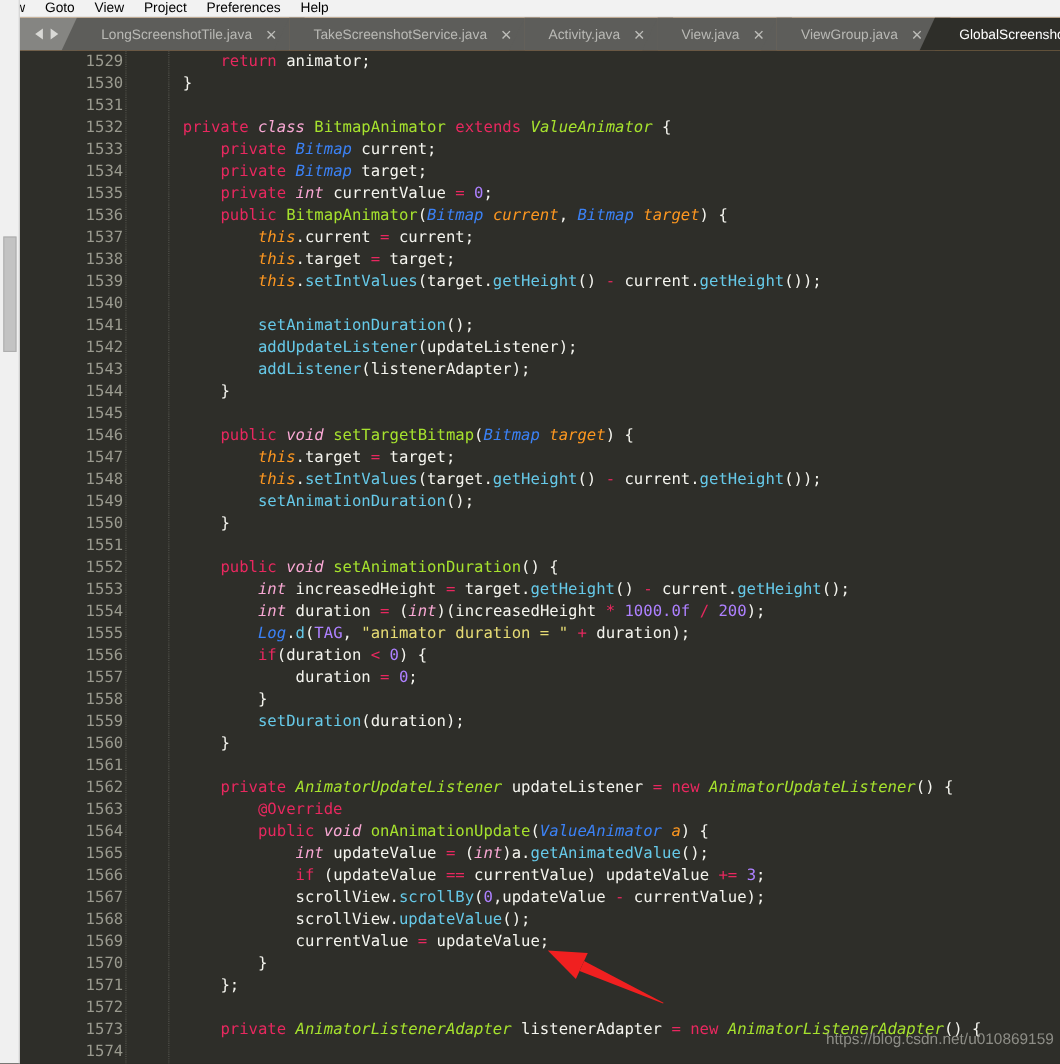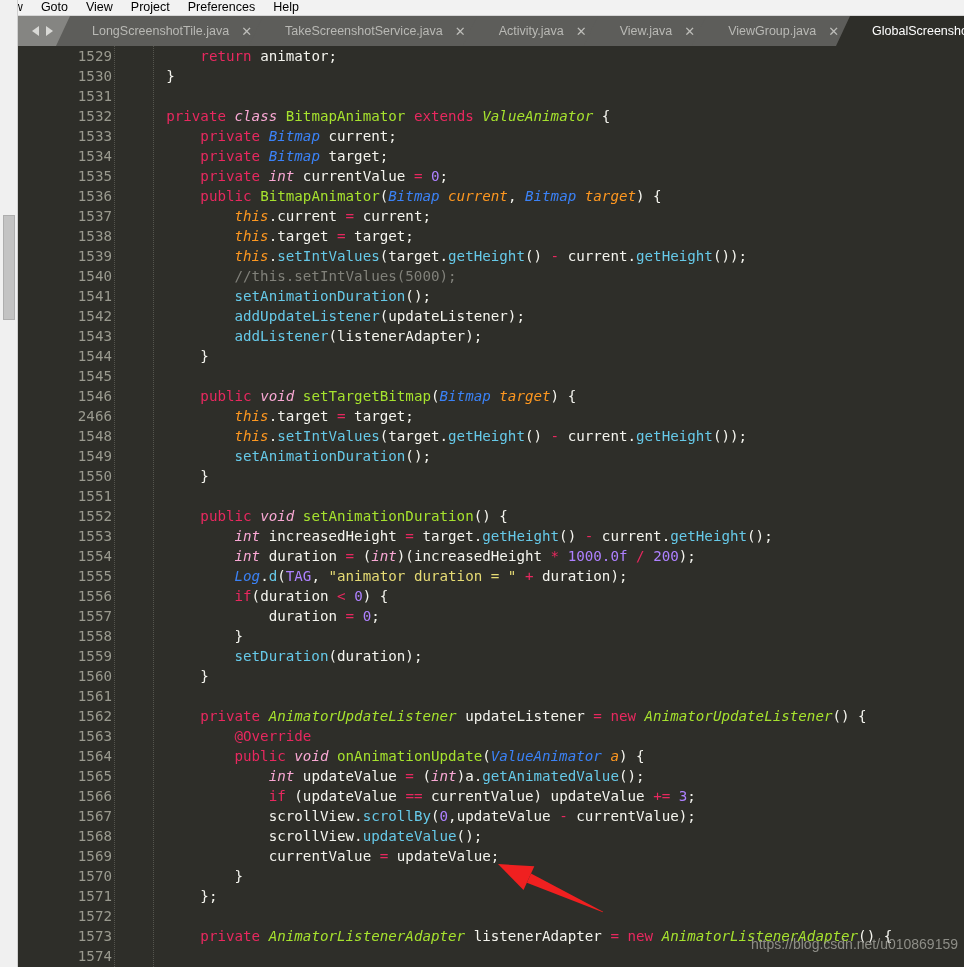--- a/index.html
+++ b/index.html
@@ -256,28 +256,28 @@
         <div class="code-row"><span class="lnum">1530</span><span class="code-txt">    <span class="pun">}</span></span></div>
         <div class="code-row"><span class="lnum">1531</span><span class="code-txt"></span></div>
         <div class="code-row"><span class="lnum">1532</span><span class="code-txt">    <span class="kw">private</span> <span class="kwi">class</span> <span class="typ">BitmapAnimator</span> <span class="kw">extends</span> <span class="typi">ValueAnimator</span> <span class="pun">{</span></span></div>
         <div class="code-row"><span class="lnum">1533</span><span class="code-txt">        <span class="kw">private</span> <span class="typc">Bitmap</span> <span class="var">current</span><span class="pun">;</span></span></div>
         <div class="code-row"><span class="lnum">1534</span><span class="code-txt">        <span class="kw">private</span> <span class="typc">Bitmap</span> <span class="var">target</span><span class="pun">;</span></span></div>
         <div class="code-row"><span class="lnum">1535</span><span class="code-txt">        <span class="kw">private</span> <span class="kwi">int</span> <span class="var">currentValue</span> <span class="op">=</span> <span class="num">0</span><span class="pun">;</span></span></div>
         <div class="code-row"><span class="lnum">1536</span><span class="code-txt">        <span class="kw">public</span> <span class="typ">BitmapAnimator</span><span class="pun">(</span><span class="typc">Bitmap</span> <span class="par">current</span><span class="pun">,</span> <span class="typc">Bitmap</span> <span class="par">target</span><span class="pun">) {</span></span></div>
         <div class="code-row"><span class="lnum">1537</span><span class="code-txt">            <span class="thi">this</span><span class="pun">.</span><span class="var">current</span> <span class="op">=</span> <span class="var">current</span><span class="pun">;</span></span></div>
         <div class="code-row"><span class="lnum">1538</span><span class="code-txt">            <span class="thi">this</span><span class="pun">.</span><span class="var">target</span> <span class="op">=</span> <span class="var">target</span><span class="pun">;</span></span></div>
         <div class="code-row"><span class="lnum">1539</span><span class="code-txt">            <span class="thi">this</span><span class="pun">.</span><span class="fn">setIntValues</span><span class="pun">(</span><span class="var">target</span><span class="pun">.</span><span class="fn">getHeight</span><span class="pun">()</span> <span class="op">-</span> <span class="var">current</span><span class="pun">.</span><span class="fn">getHeight</span><span class="pun">());</span></span></div>
-        <div class="code-row"><span class="lnum">1540</span><span class="code-txt">            <span class="cmt">//this.setIntValues(5000);</span></span></div>
+        <div class="code-row"><span class="lnum">1540</span></div>
         <div class="code-row"><span class="lnum">1541</span><span class="code-txt">            <span class="fn">setAnimationDuration</span><span class="pun">();</span></span></div>
         <div class="code-row"><span class="lnum">1542</span><span class="code-txt">            <span class="fn">addUpdateListener</span><span class="pun">(</span><span class="var">updateListener</span><span class="pun">);</span></span></div>
         <div class="code-row"><span class="lnum">1543</span><span class="code-txt">            <span class="fn">addListener</span><span class="pun">(</span><span class="var">listenerAdapter</span><span class="pun">);</span></span></div>
         <div class="code-row"><span class="lnum">1544</span><span class="code-txt">        <span class="pun">}</span></span></div>
         <div class="code-row"><span class="lnum">1545</span><span class="code-txt"></span></div>
         <div class="code-row"><span class="lnum">1546</span><span class="code-txt">        <span class="kw">public</span> <span class="kwi">void</span> <span class="fnd">setTargetBitmap</span><span class="pun">(</span><span class="typc">Bitmap</span> <span class="par">target</span><span class="pun">) {</span></span></div>
-        <div class="code-row"><span class="lnum">2466</span><span class="code-txt">            <span class="thi">this</span><span class="pun">.</span><span class="var">target</span> <span class="op">=</span> <span class="var">target</span><span class="pun">;</span></span></div>
+        <div class="code-row"><span class="lnum">1547</span><span class="code-txt">            <span class="thi">this</span><span class="pun">.</span><span class="var">target</span> <span class="op">=</span> <span class="var">target</span><span class="pun">;</span></span></div>
         <div class="code-row"><span class="lnum">1548</span><span class="code-txt">            <span class="thi">this</span><span class="pun">.</span><span class="fn">setIntValues</span><span class="pun">(</span><span class="var">target</span><span class="pun">.</span><span class="fn">getHeight</span><span class="pun">()</span> <span class="op">-</span> <span class="var">current</span><span class="pun">.</span><span class="fn">getHeight</span><span class="pun">());</span></span></div>
         <div class="code-row"><span class="lnum">1549</span><span class="code-txt">            <span class="fn">setAnimationDuration</span><span class="pun">();</span></span></div>
         <div class="code-row"><span class="lnum">1550</span><span class="code-txt">        <span class="pun">}</span></span></div>
         <div class="code-row"><span class="lnum">1551</span><span class="code-txt"></span></div>
         <div class="code-row"><span class="lnum">1552</span><span class="code-txt">        <span class="kw">public</span> <span class="kwi">void</span> <span class="fnd">setAnimationDuration</span><span class="pun">() {</span></span></div>
         <div class="code-row"><span class="lnum">1553</span><span class="code-txt">            <span class="kwi">int</span> <span class="var">increasedHeight</span> <span class="op">=</span> <span class="var">target</span><span class="pun">.</span><span class="fn">getHeight</span><span class="pun">()</span> <span class="op">-</span> <span class="var">current</span><span class="pun">.</span><span class="fn">getHeight</span><span class="pun">();</span></span></div>
         <div class="code-row"><span class="lnum">1554</span><span class="code-txt">            <span class="kwi">int</span> <span class="var">duration</span> <span class="op">=</span> <span class="pun">(</span><span class="kwi">int</span><span class="pun">)(</span><span class="var">increasedHeight</span> <span class="op">*</span> <span class="num">1000.0f</span> <span class="op">/</span> <span class="num">200</span><span class="pun">);</span></span></div>
         <div class="code-row"><span class="lnum">1555</span><span class="code-txt">            <span class="typc">Log</span><span class="pun">.</span><span class="fn">d</span><span class="pun">(</span><span class="cst">TAG</span><span class="pun">,</span> <span class="str">"animator duration = "</span> <span class="op">+</span> <span class="var">duration</span><span class="pun">);</span></span></div>
         <div class="code-row"><span class="lnum">1556</span><span class="code-txt">            <span class="kw">if</span><span class="pun">(</span><span class="var">duration</span> <span class="op">&lt;</span> <span class="num">0</span><span class="pun">) {</span></span></div>
         <div class="code-row"><span class="lnum">1557</span><span class="code-txt">                <span class="var">duration</span> <span class="op">=</span> <span class="num">0</span><span class="pun">;</span></span></div>

